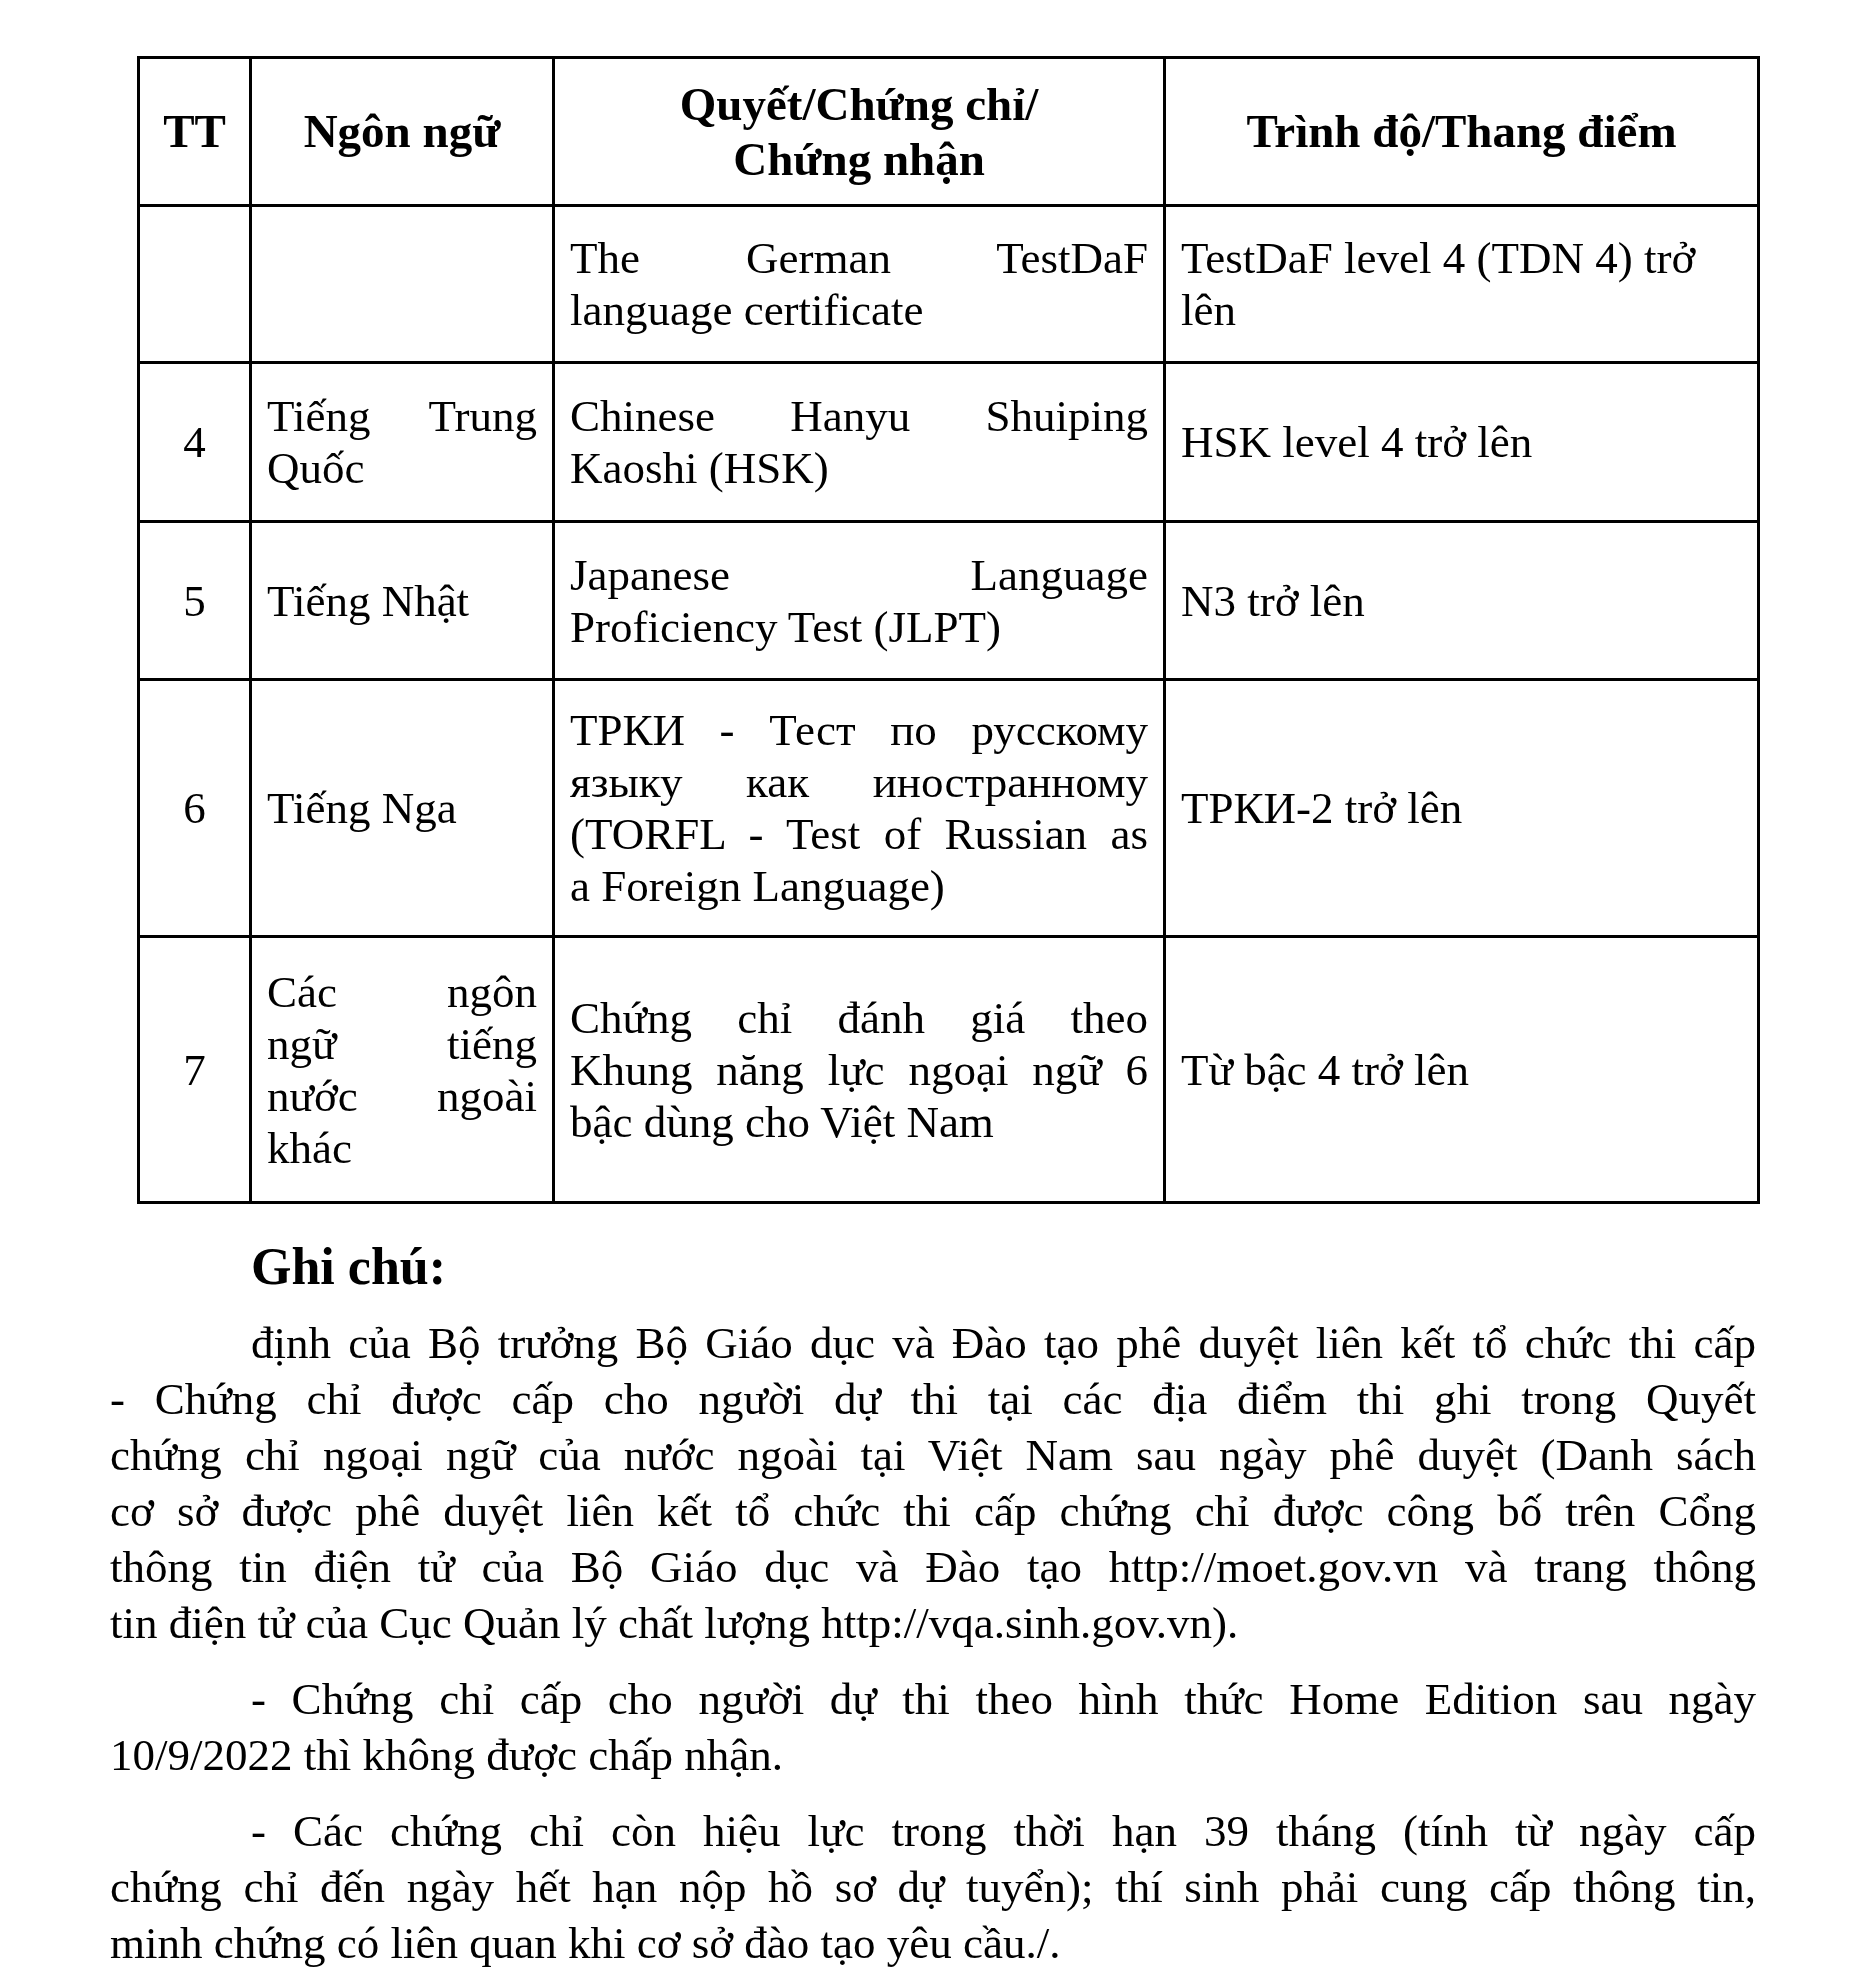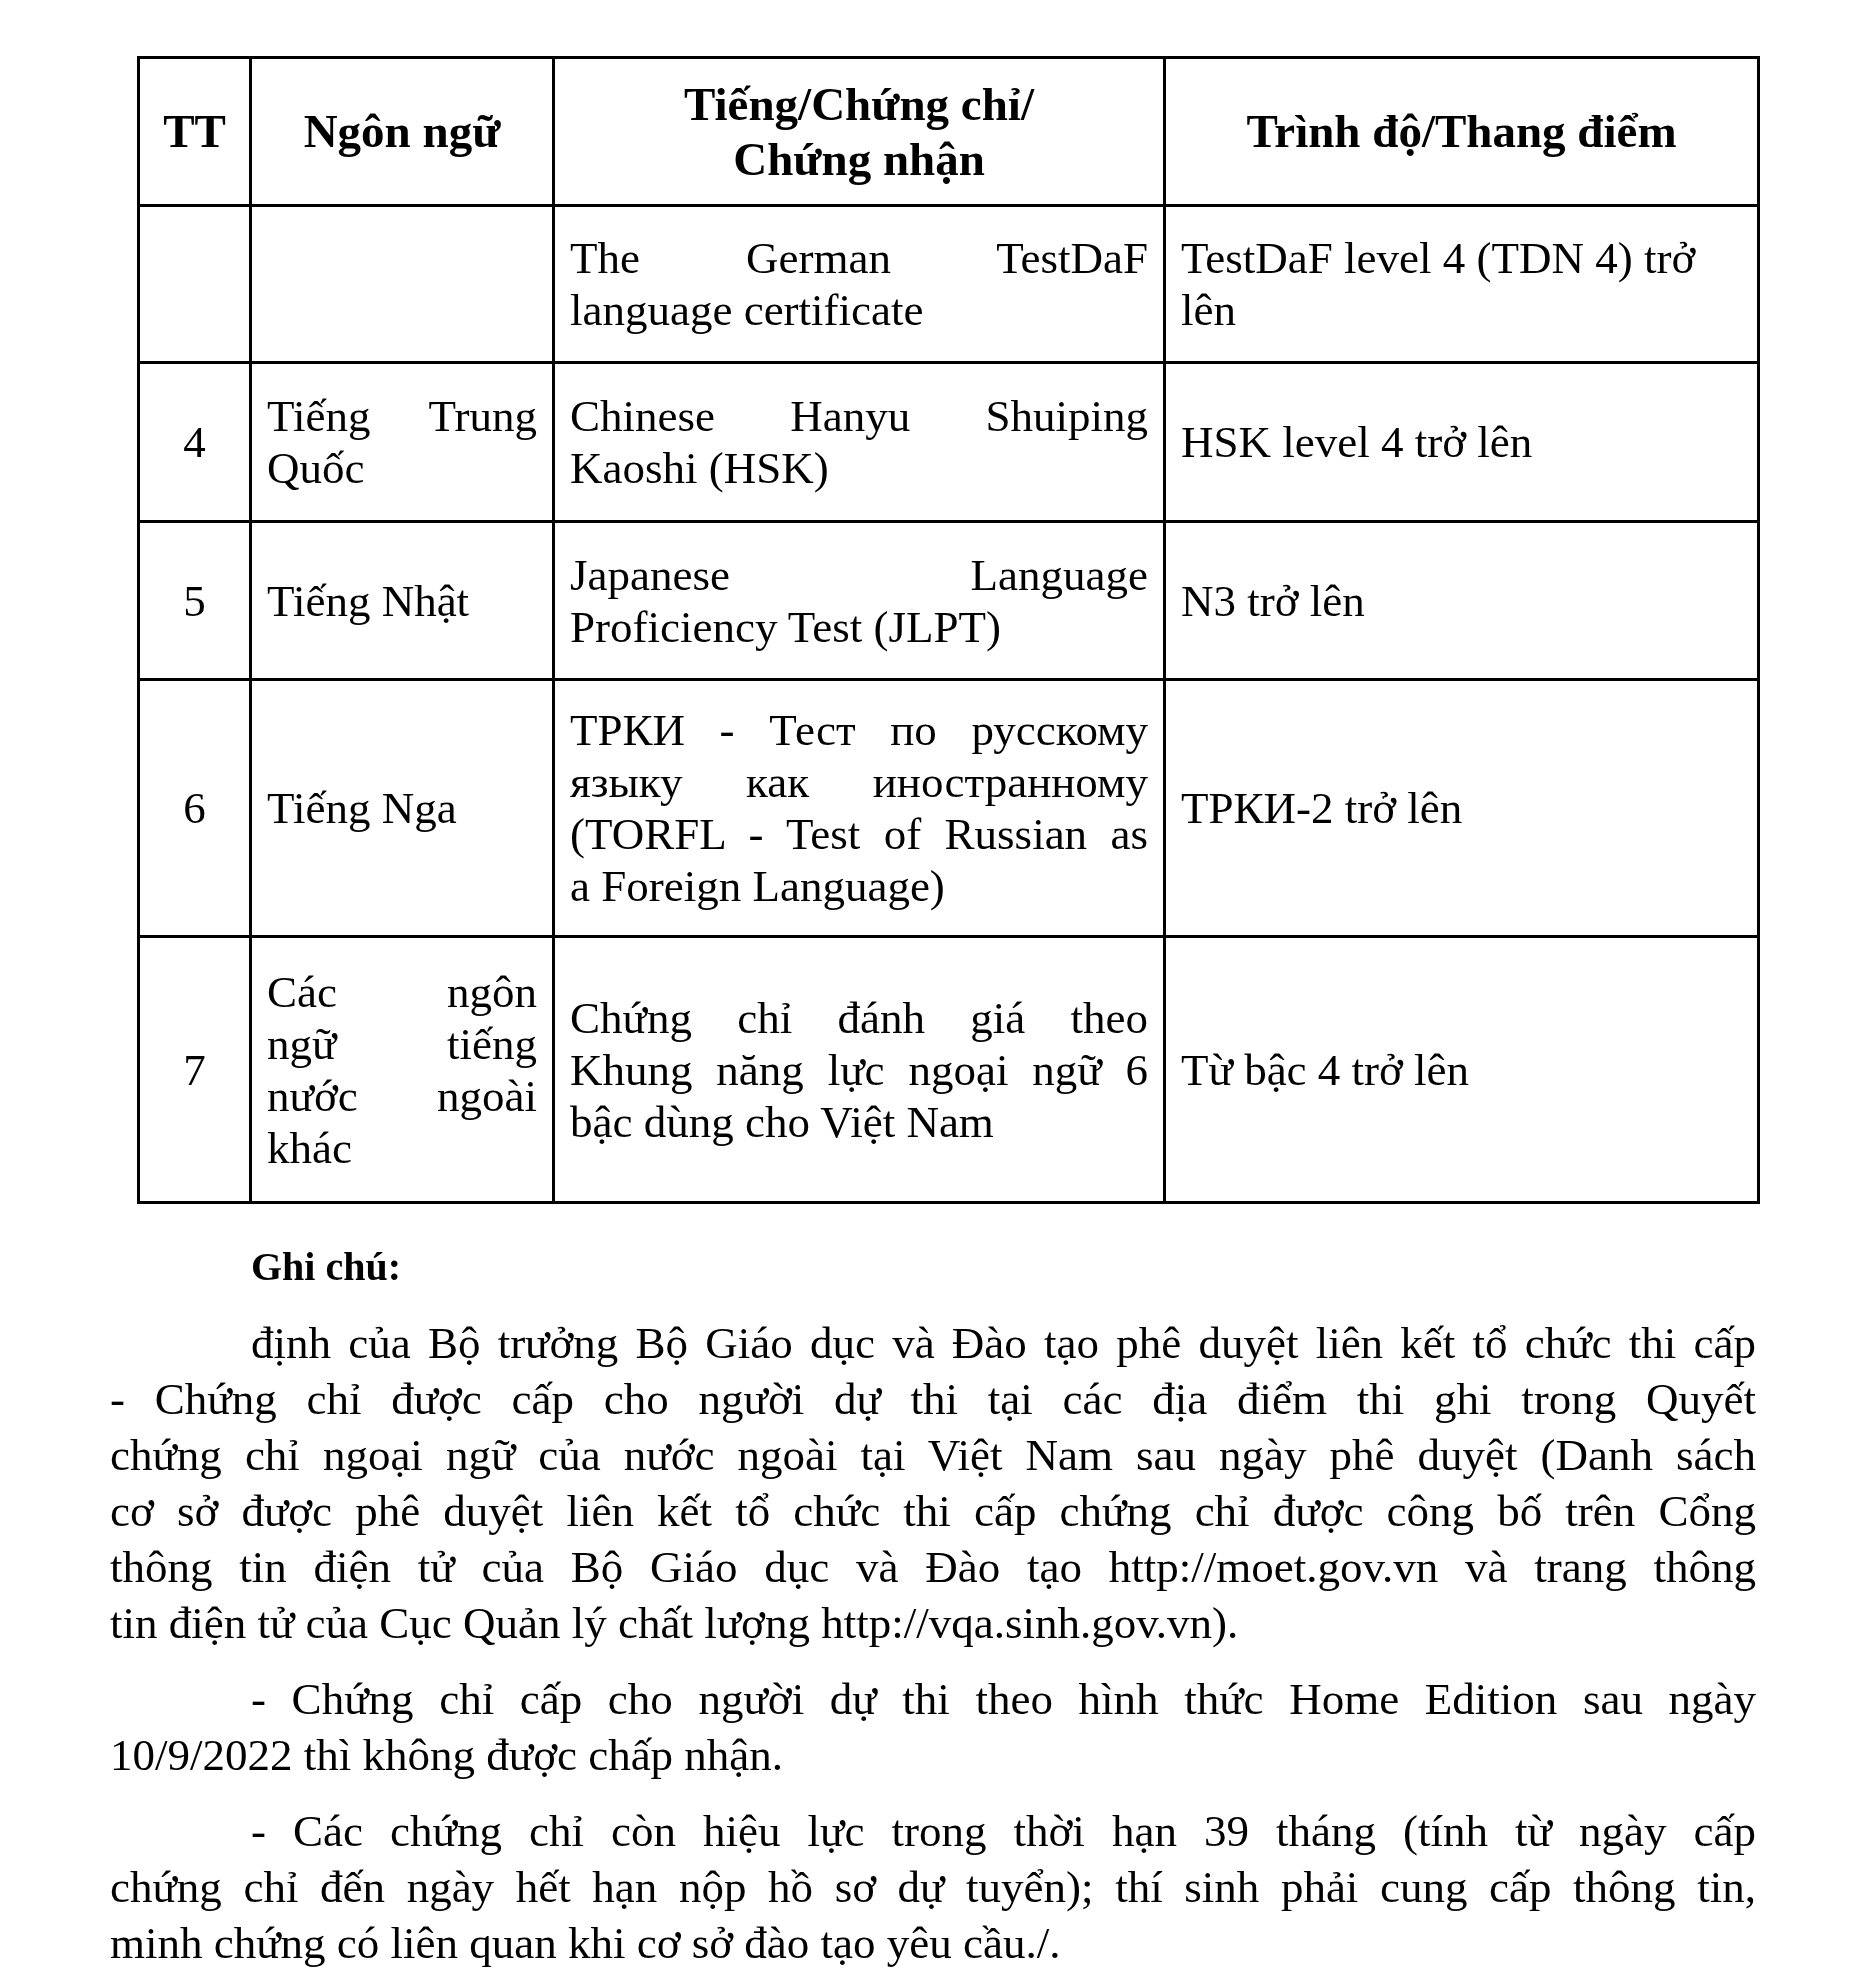--- a/index.html
+++ b/index.html
@@ -52,40 +52,40 @@
   .notes {
     margin: 35px 0 0 110px;
     width: 1646px;
     font-size: 45px;
     line-height: 56px;
   }
   .notes-title {
     font-weight: bold;
     padding-left: 141px;
     margin: 0 0 20px 0;
-    font-size: 40px;
+    font-size: 52px;
   }
   .note-item { margin: 0 0 20px 0; }
   .note-item .jline:first-child { padding-left: 141px; }
 </style>
 </head>
 <body>
 
 <table class="cert-table">
   <colgroup>
     <col style="width:112px">
     <col style="width:303px">
     <col style="width:611px">
     <col style="width:594px">
   </colgroup>
   <tbody>
       <tr class="h-header">
     <th>TT</th>
     <th>Ngôn ngữ</th>
-    <th>Tiếng/Chứng chỉ/
+    <th>Quyết/Chứng chỉ/
 Chứng nhận</th>
     <th>Trình độ/Thang điểm</th>
   </tr>
   <tr class="h-r3">
     <td class="tt-cell"></td>
     <td class="plain-cell"></td>
     <td>
           <div class="jline">The German TestDaF</div>
           <div class="jline last">language certificate</div>
         </td>

